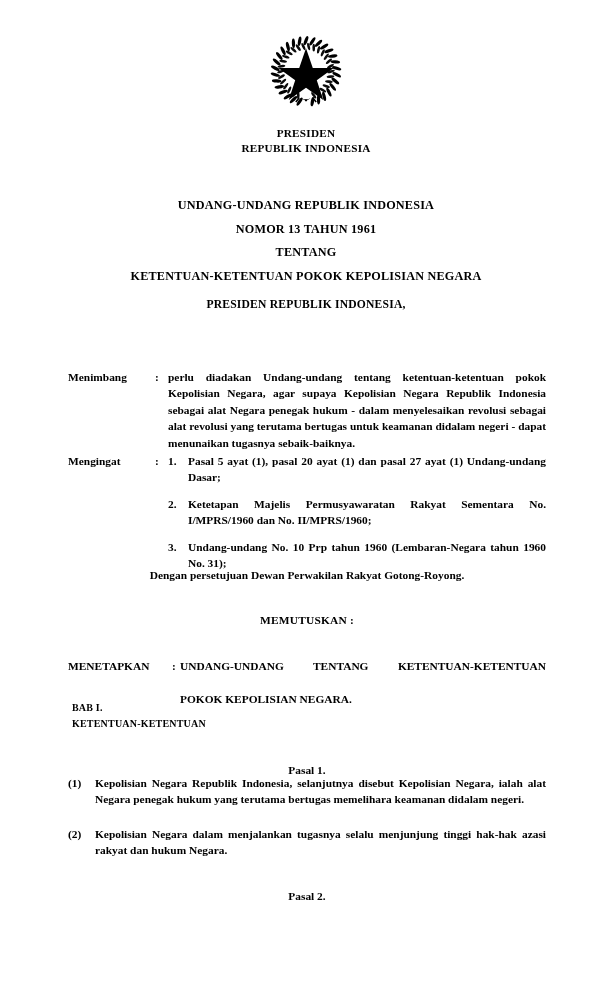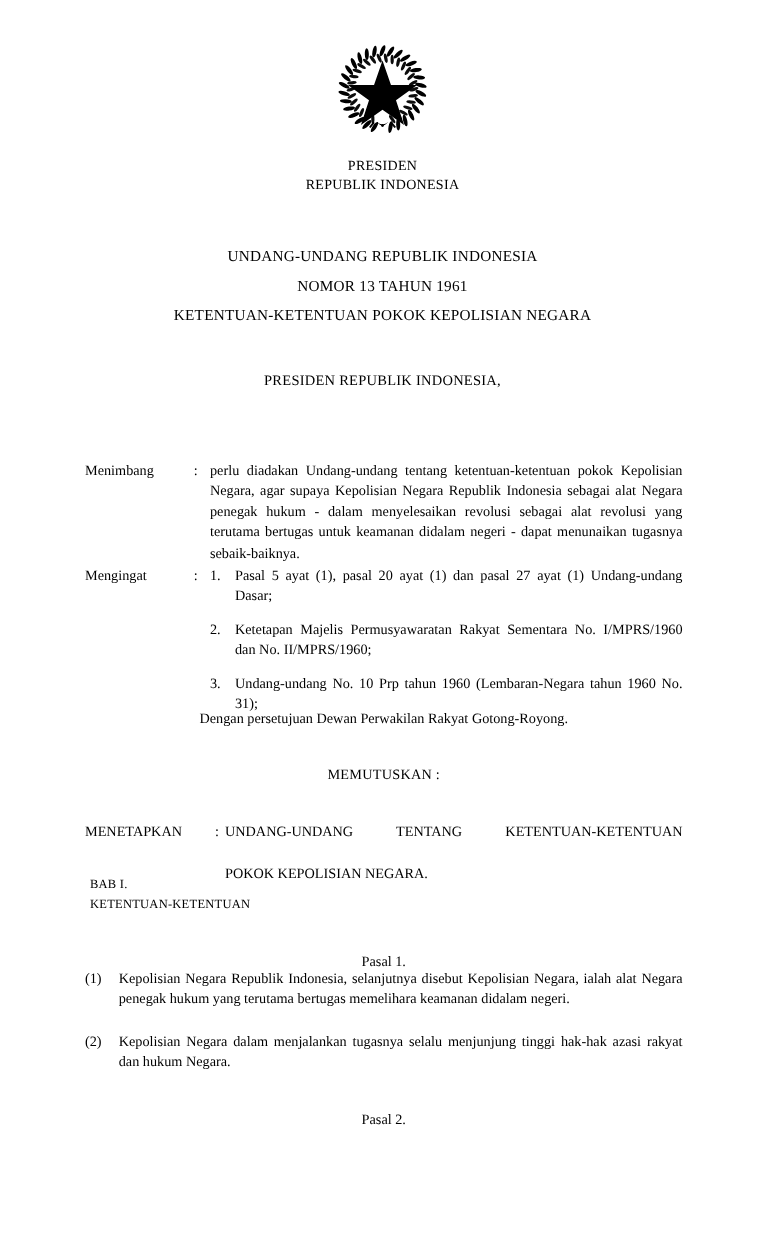--- a/index.html
+++ b/index.html
@@ -19,20 +19,21 @@
   }
 
   .page {
     position: absolute;
     left: 0;
     top: 0;
     width: 612px;
     height: 1008px;
     box-sizing: border-box;
     padding: 0;
+    font-weight: bold;
   }
 
   
   .emblem-block {
     position: absolute;
     left: 0;
     top: 36px;
     width: 612px;
     text-align: center;
   }
@@ -420,20 +421,21 @@
   </div>
 
   <div class="masthead">
     <div>PRESIDEN</div>
     <div>REPUBLIK INDONESIA</div>
   </div>
 
   <div class="title-block">
     <div class="line">UNDANG-UNDANG REPUBLIK INDONESIA</div>
     <div class="line">NOMOR 13 TAHUN 1961</div>
+    <div class="line">TENTANG</div>
     <div class="line">KETENTUAN-KETENTUAN POKOK KEPOLISIAN NEGARA</div>
   </div>
 
   <div class="president-line">PRESIDEN REPUBLIK INDONESIA,</div>
 
   <div class="clause" style="top:350px;margin-top:19px;">
     <div class="clause-row">
       <div class="clause-label">Menimbang</div>
       <div class="clause-colon">:</div>
       <div class="clause-body">

